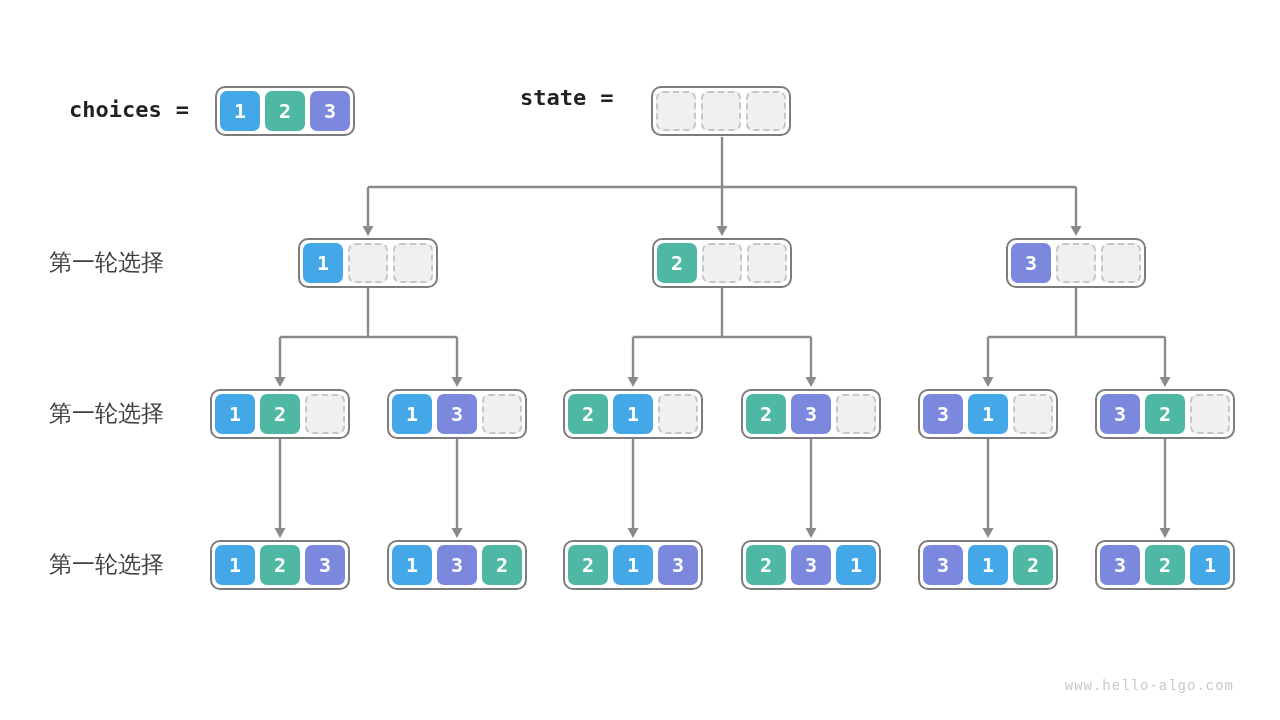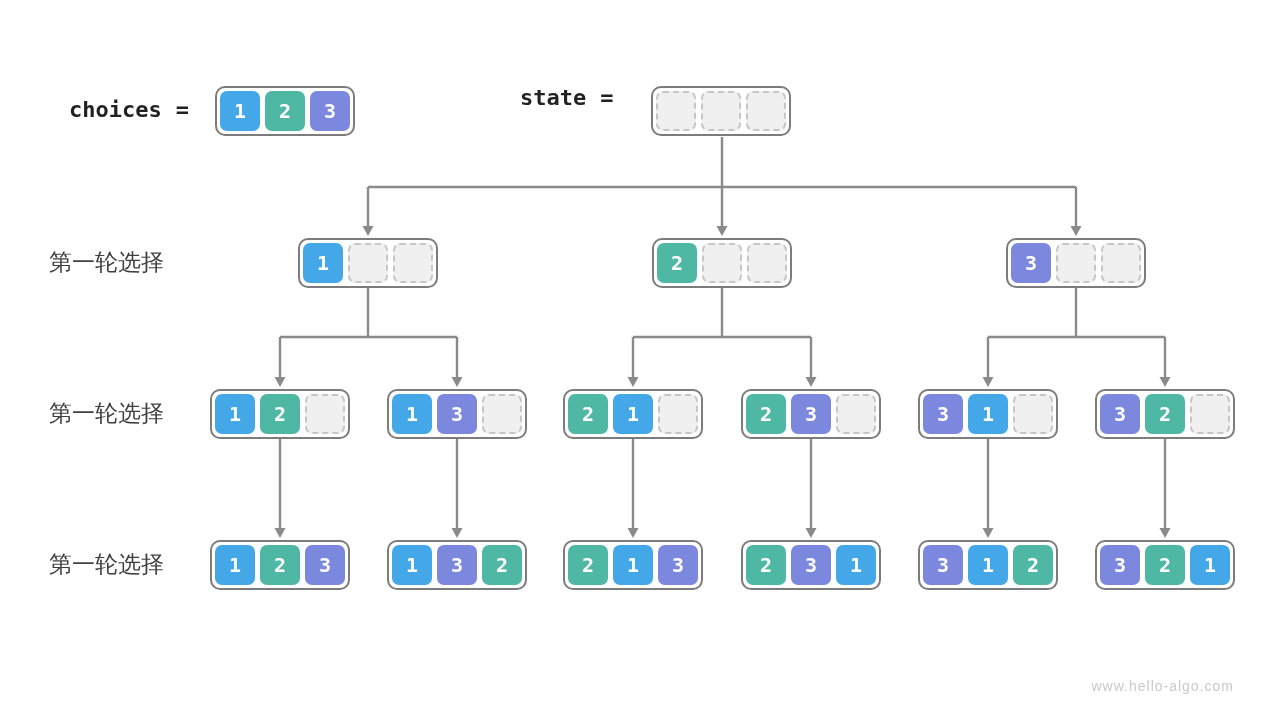--- a/index.html
+++ b/index.html
@@ -36,21 +36,21 @@
     display: flex; align-items: center; justify-content: center;
     font-family: "DejaVu Sans Mono", monospace;
     font-size: 20px; font-weight: bold; color: #ffffff;
   }
   .cell.empty {
     background: var(--empty-fill, #f0f0f0);
     border: 2px dashed var(--empty-border, #c6c6c6);
   }
   .watermark {
     position: absolute; right: 46px; bottom: 26px; z-index: 2;
-    font-family: Liberation Sans, sans-serif;
+    font-family: Liberation Mono, monospace;
     font-size: 14px; color: var(--watermark-text, #c9c9c9);
     letter-spacing: 1px;
   }
 </style>
 </head>
 <body>
 
 <div class="canvas" id="canvas">
 
   <svg id="arrows" xmlns="http://www.w3.org/2000/svg" viewBox="0 0 1280 720">

